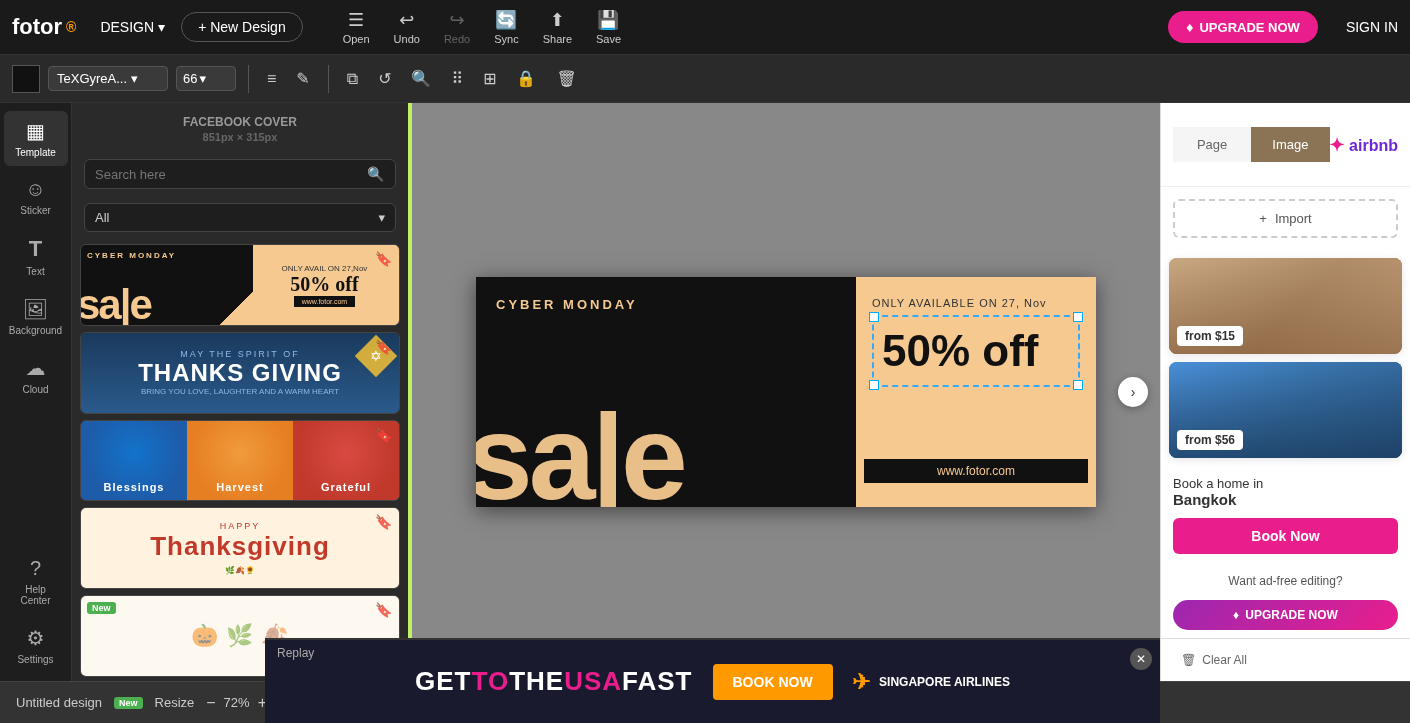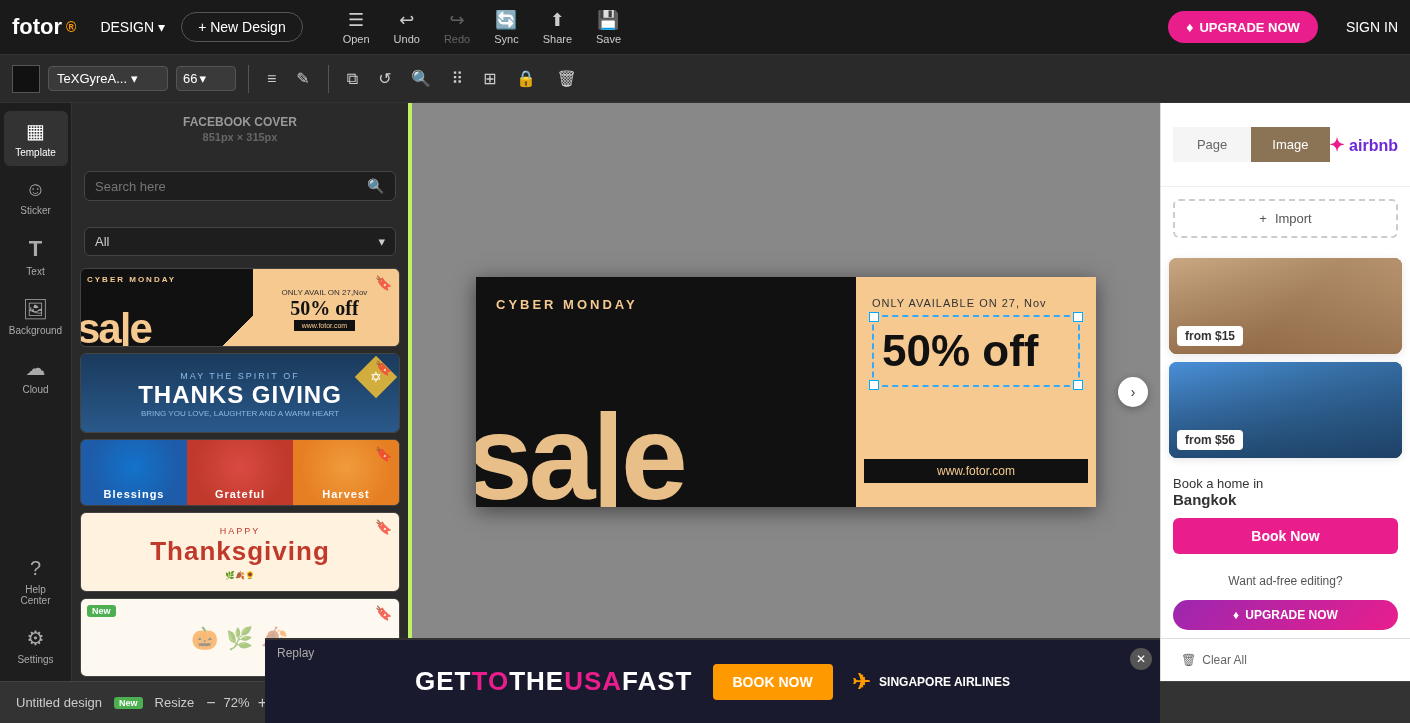--- a/index.html
+++ b/index.html
@@ -125,21 +125,21 @@
     .panel-header {
       padding: 12px 16px 8px;
       font-size: 13px;
       font-weight: bold;
       color: #ccc;
       text-align: center;
     }
     .panel-title { font-size: 12px; font-weight: bold; color: #999; text-align: center; margin-bottom: 2px; }
     .panel-subtitle { font-size: 11px; color: #666; text-align: center; }
     .search-bar {
-      margin: 20px 12px;
+      margin: 8px 12px;
       background: #1e1e1e;
       border: 1px solid #444;
       border-radius: 6px;
       display: flex;
       align-items: center;
       padding: 6px 10px;
       gap: 8px;
     }
     .search-input {
       background: transparent; border: none; color: #aaa;
@@ -185,21 +185,21 @@
     .tmpl-cyber {
       background: linear-gradient(135deg, #111 55%, #f5c990 45%);
       height: 80px; display: flex; align-items: center; justify-content: center;
     }
     .tmpl-thanksgiving1 {
       background: linear-gradient(180deg, #1a3a5c 0%, #2a5a8c 100%);
       height: 80px;
     }
     .tmpl-thanksgiving2 {
       background: linear-gradient(135deg, #1e5ba8, #c0392b, #e67e22);
-      height: 68px;
+      height: 80px;
     }
     .tmpl-thanksgiving3 {
       background: #fff3e0;
       height: 80px; display: flex; align-items: center; justify-content: center;
     }
     .tmpl-thanksgiving4 {
       background: #fef9f0;
       height: 80px;
     }
 
@@ -624,27 +624,27 @@
         </div>
         <span class="bookmark-icon">🔖</span>
       </div>
 
       <div class="template-item">
         <div class="tmpl-thanksgiving2" style="position:relative; display:flex; overflow:hidden;">
           <div style="flex:1; background:#1e5ba8; display:flex; align-items:flex-end; justify-content:center; padding-bottom:8px; position:relative;">
             <div style="position:absolute; top:0; left:0; right:0; bottom:0; background:radial-gradient(circle at 50% 40%, rgba(0,150,255,0.4) 0%, transparent 70%);"></div>
             <span style="font-size:11px; font-weight:bold; color:#fff; letter-spacing:1px; z-index:1;">Blessings</span>
           </div>
+          <div style="flex:1; background:#e67e22; display:flex; align-items:flex-end; justify-content:center; padding-bottom:8px; position:relative;">
+            <div style="position:absolute; top:0; left:0; right:0; bottom:0; background:radial-gradient(circle at 50% 40%, rgba(255,200,100,0.4) 0%, transparent 70%);"></div>
+            <span style="font-size:11px; font-weight:bold; color:#fff; letter-spacing:1px; z-index:1;">Harvest</span>
+          </div>
           <div style="flex:1; background:#c0392b; display:flex; align-items:flex-end; justify-content:center; padding-bottom:8px; position:relative;">
             <div style="position:absolute; top:0; left:0; right:0; bottom:0; background:radial-gradient(circle at 50% 40%, rgba(255,100,100,0.4) 0%, transparent 70%);"></div>
             <span style="font-size:11px; font-weight:bold; color:#fff; letter-spacing:1px; z-index:1;">Grateful</span>
-          </div>
-          <div style="flex:1; background:#e67e22; display:flex; align-items:flex-end; justify-content:center; padding-bottom:8px; position:relative;">
-            <div style="position:absolute; top:0; left:0; right:0; bottom:0; background:radial-gradient(circle at 50% 40%, rgba(255,200,100,0.4) 0%, transparent 70%);"></div>
-            <span style="font-size:11px; font-weight:bold; color:#fff; letter-spacing:1px; z-index:1;">Harvest</span>
           </div>
         </div>
         <span class="bookmark-icon">🔖</span>
       </div>
 
       <div class="template-item">
         <div class="tmpl-thanksgiving3">
           <div style="text-align:center;">
             <div style="font-size:9px; color:#c0392b; letter-spacing:2px;">HAPPY</div>
             <div style="font-size:26px; font-weight:900; color:#c0392b; letter-spacing:1px;">Thanksgiving</div>

